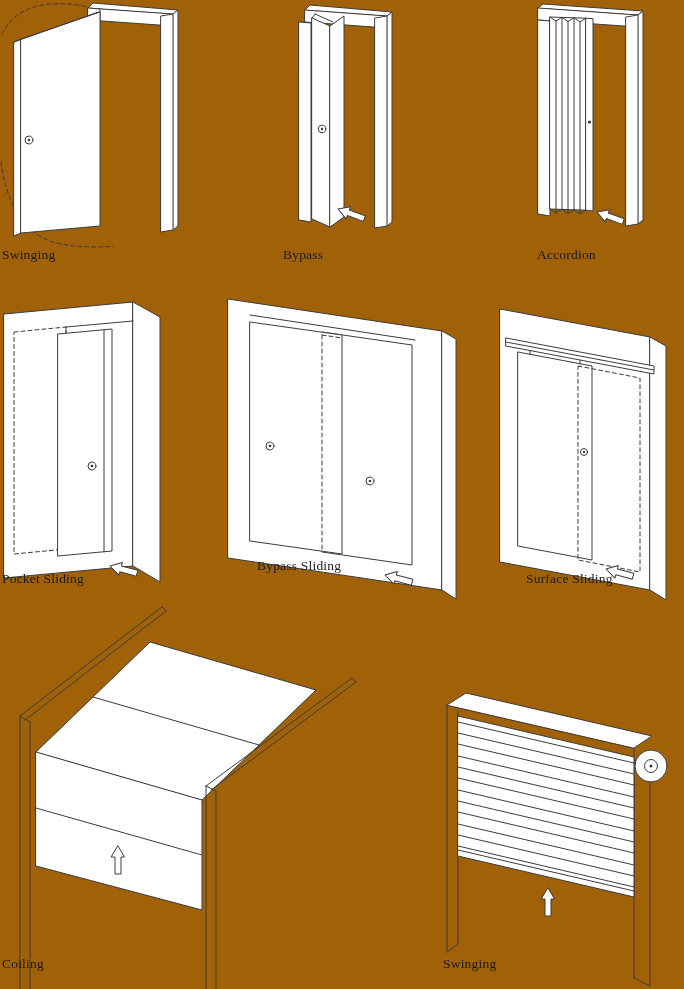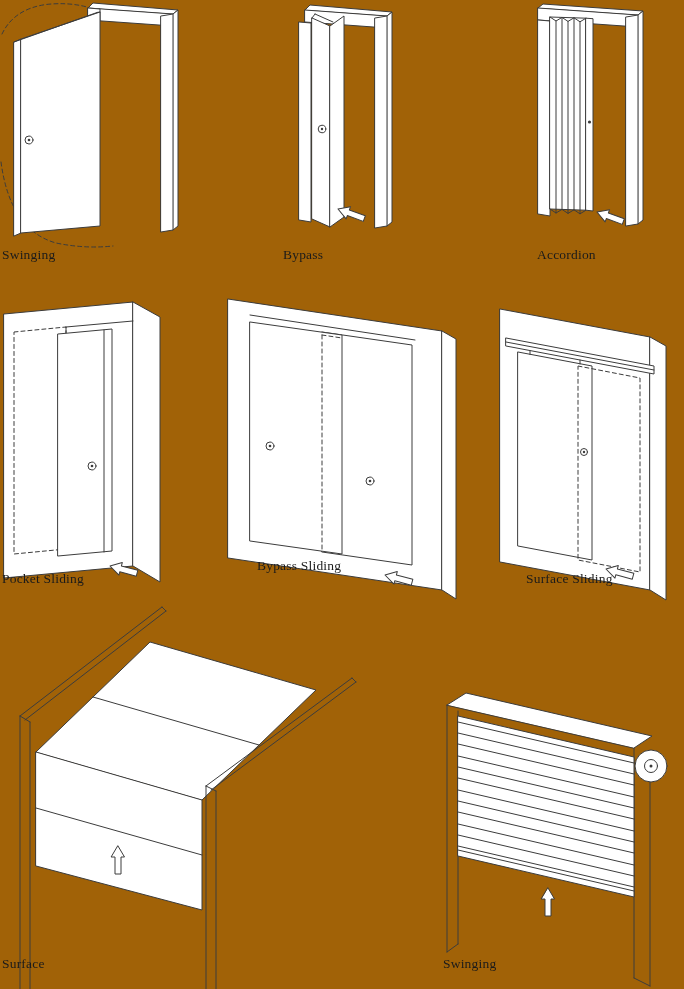--- a/index.html
+++ b/index.html
@@ -209,15 +209,15 @@
       <use href="#arrow-shape" transform="translate(548,888) rotate(90)"></use>
     </g>
   </svg>
 
   <div class="fig-label" style="left:2px;   top:247px;">Swinging</div>
   <div class="fig-label" style="left:283px; top:247px;">Bypass</div>
   <div class="fig-label" style="left:537px; top:247px;">Accordion</div>
   <div class="fig-label" style="left:2px;   top:571px;">Pocket Sliding</div>
   <div class="fig-label" style="left:257px; top:558px;">Bypass Sliding</div>
   <div class="fig-label" style="left:526px; top:571px;">Surface Sliding</div>
-  <div class="fig-label" style="left:2px;   top:956px;">Surface</div>
+  <div class="fig-label" style="left:2px;   top:956px;">Coiling</div>
   <div class="fig-label" style="left:443px; top:956px;">Swinging</div>
 </div>
 
 </body></html>

